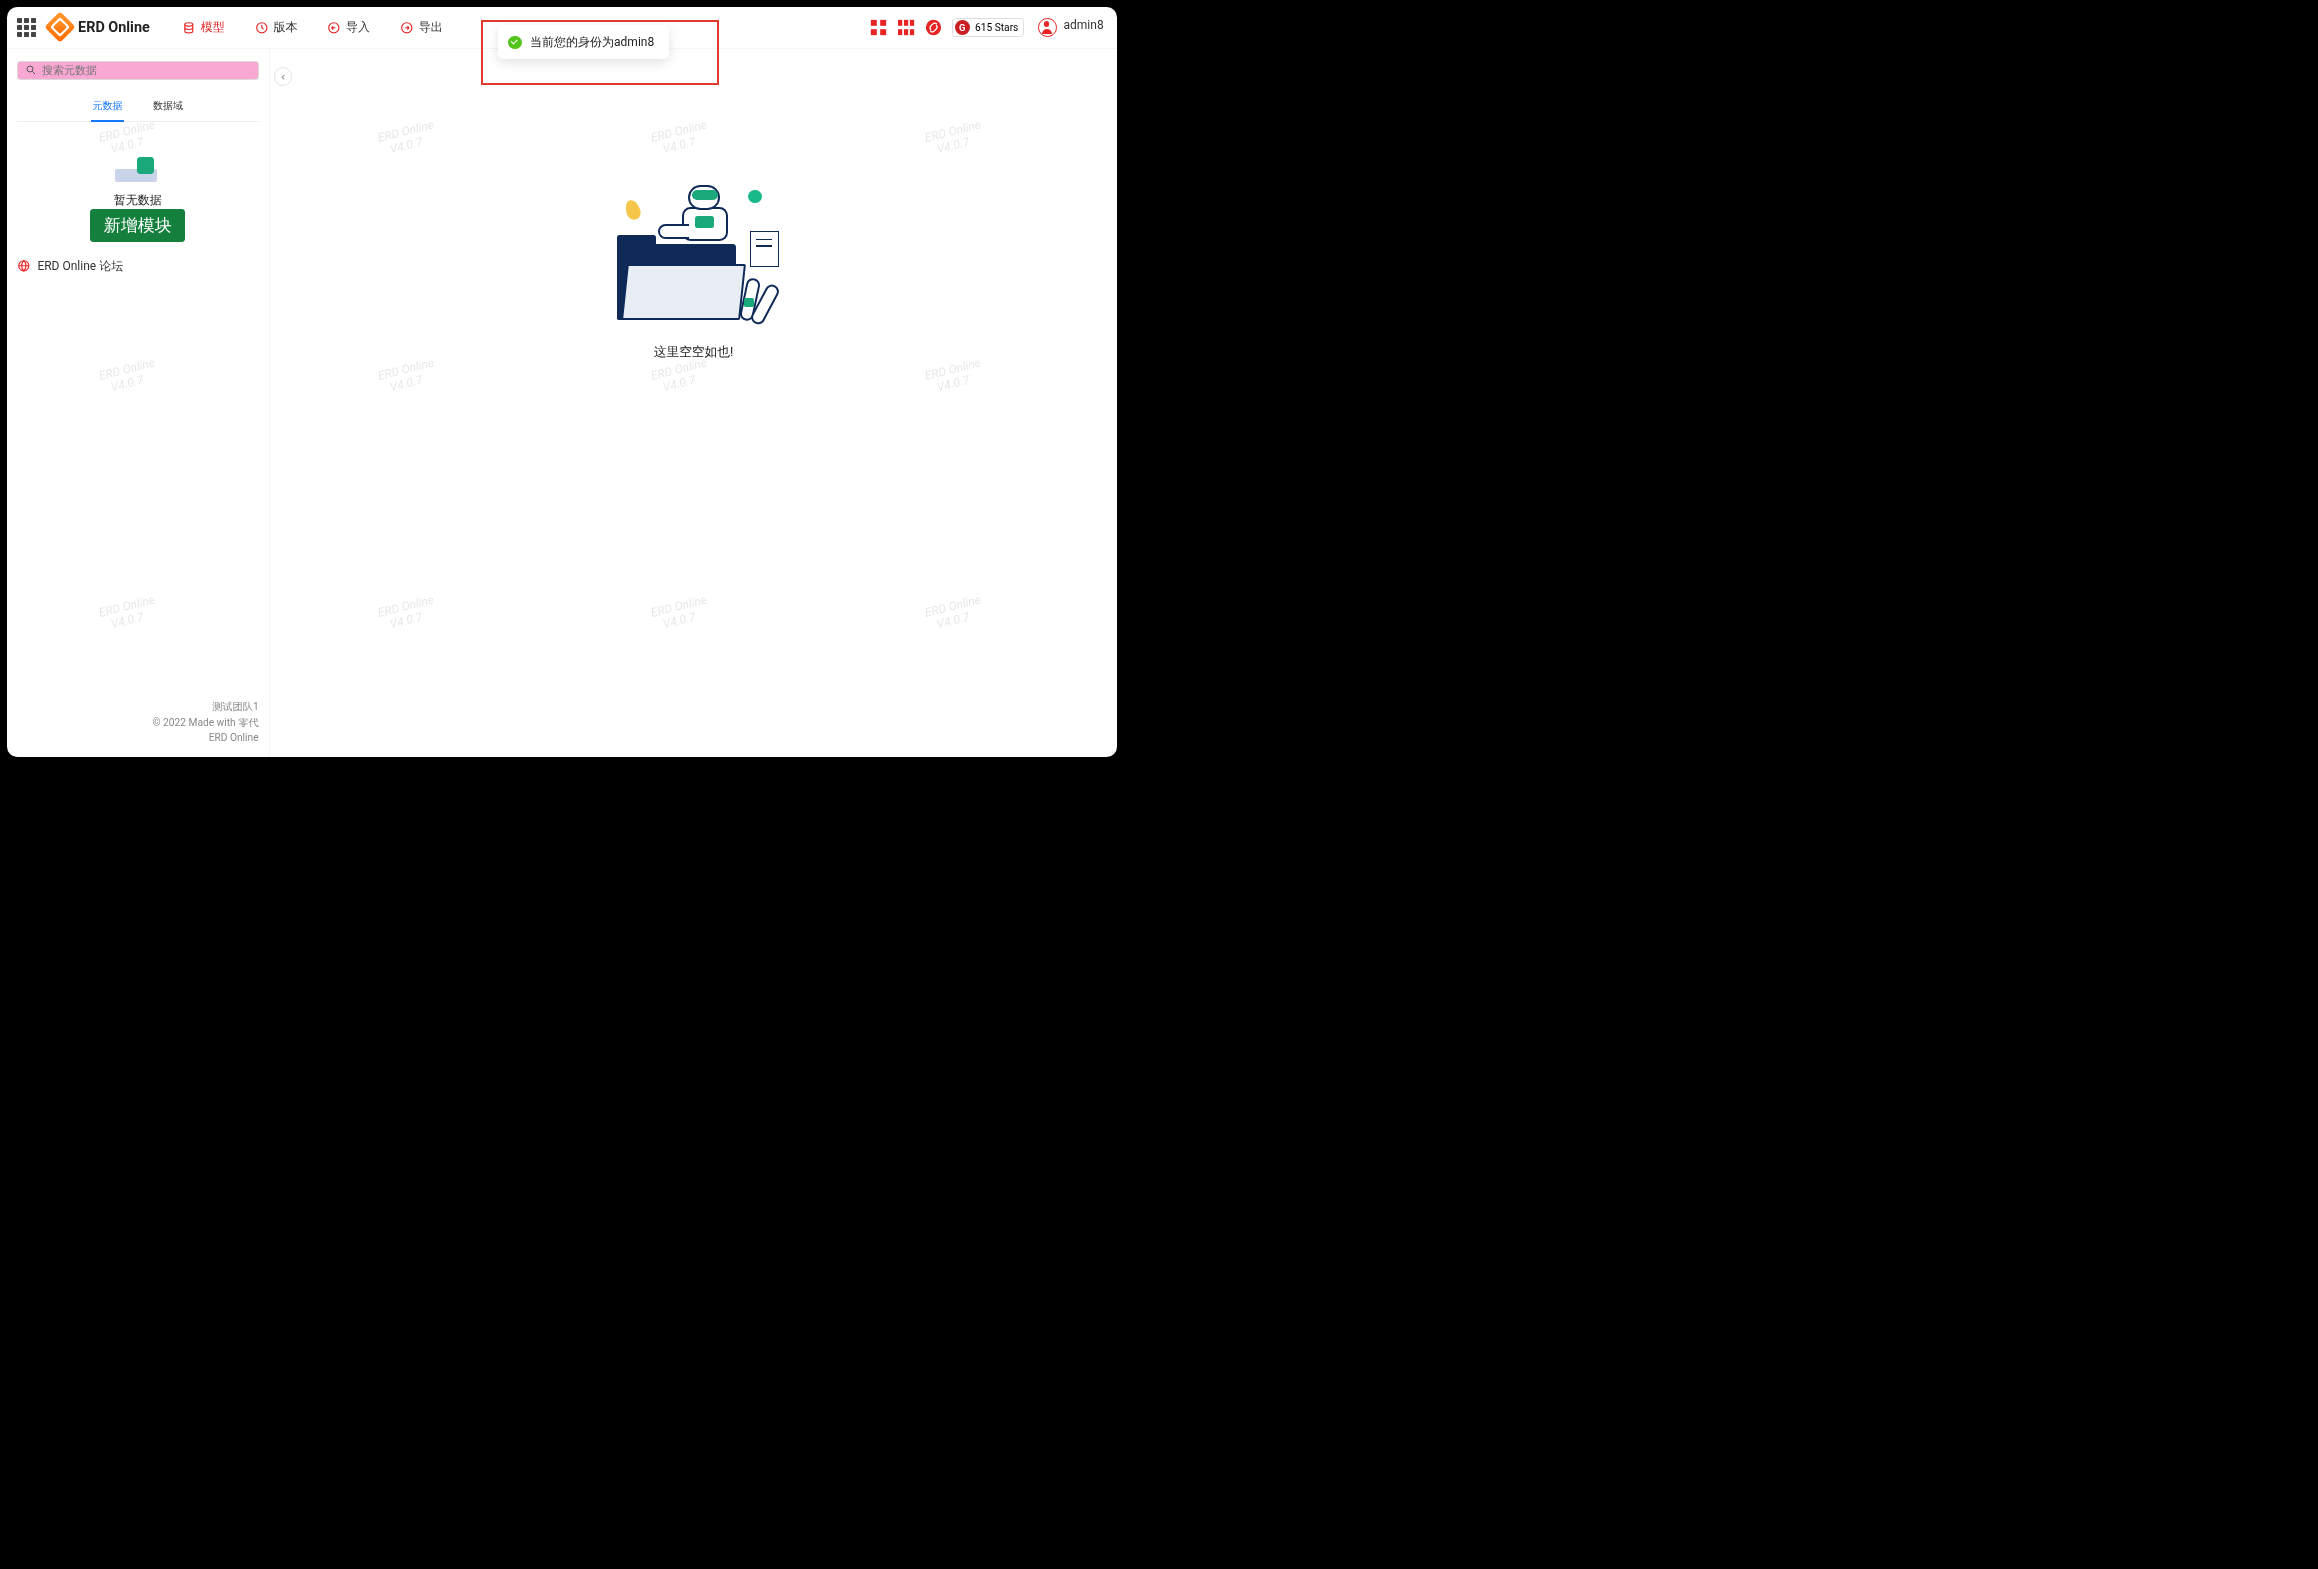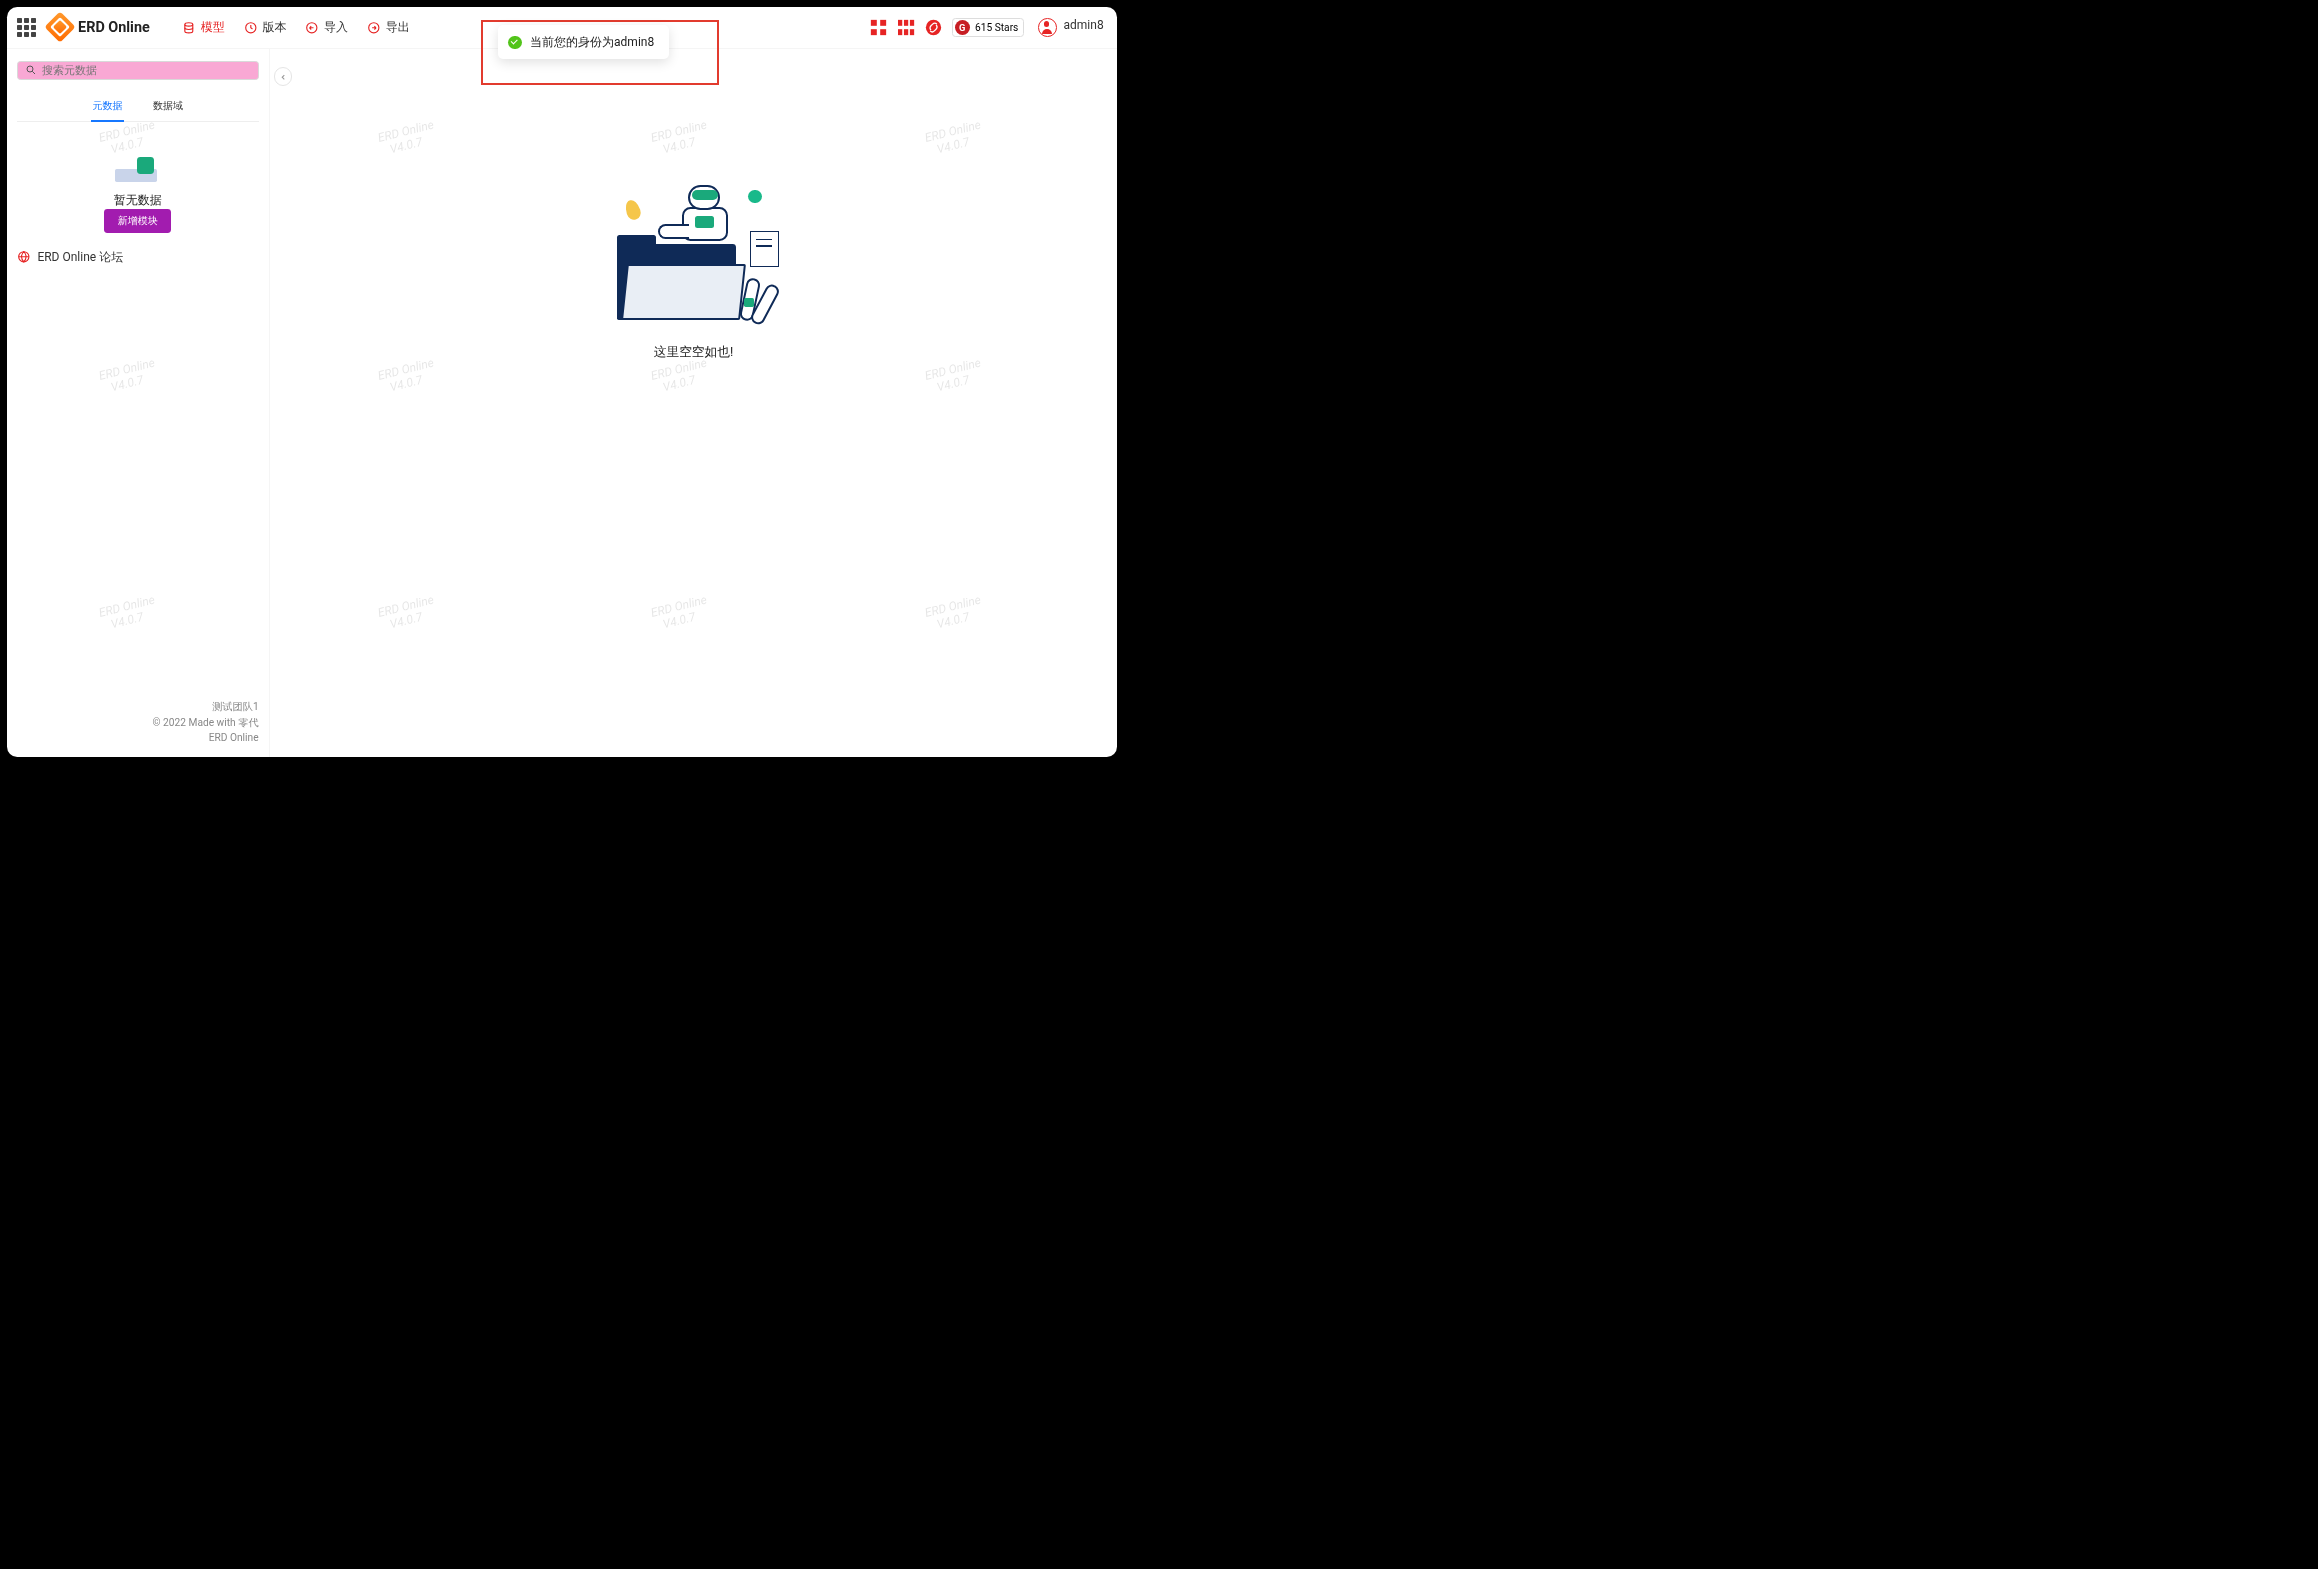--- a/index.html
+++ b/index.html
@@ -42,21 +42,21 @@
   border-radius:3.4px;
 }
 .brand-logo::after{
   content:""; position:absolute; inset:4.2px; background:#fff; border-radius:1.7px;
 }
 .brand-logo::before{
   content:""; position:absolute; top:6px; left:6px; width:10.2px; height:10.2px;
   background: linear-gradient(135deg,#ff9a2e,#ff6a00); border-radius:1.7px; z-index:1;
 }
 .brand-name { font-weight:700; font-size:14.4px; color:#222; }
-.nav { display:flex; align-items:center; gap:19px; }
+.nav { display:flex; align-items:center; gap:30px; }
 .nav-item { display:flex; align-items:center; gap:5.1px; font-size:12px; color:#333; cursor:pointer; }
 .nav-item.active { color:#e62424; }
 .nav-item svg { width:13.6px; height:13.6px; }
 .topbar-spacer { flex:1; }
 .topbar-right { display:flex; align-items:center; gap:10.2px; }
 .mini-ico { width:17px; height:17px; cursor:pointer; display:flex; align-items:center; justify-content:center; }
 .stars-badge {
   display:flex; align-items:center; gap:5.1px; background:#fff; border:0.8px solid #ddd;
   border-radius:3.4px; font-size:10.2px; padding:0.8px 5.1px 0.8px 1.7px; cursor:pointer;
 }
@@ -81,22 +81,22 @@
 .tabs { display:flex; justify-content:center; gap:27px; margin-top:12px; border-bottom:0.8px solid #eee; }
 .tab { padding:6.8px 1.7px 8.5px; font-size:10px; color:#333; cursor:pointer; position:relative; }
 .tab.active { color:#1677ff; font-weight:500; }
 .tab.active::after{ content:""; position:absolute; left:0; right:0; bottom:-0.8px; height:1.7px; background:#1677ff; }
 .empty-side { text-align:center; padding-top:24px; }
 .empty-side .illus { width:53px; height:36px; margin:0 auto 10.2px; position:relative; }
 .empty-side .illus::before{ content:""; position:absolute; left:3.4px; bottom:0; width:42px; height:13.6px; background:#c9d4ea; border-radius:1.7px; }
 .empty-side .illus::after{ content:""; position:absolute; left:25.5px; bottom:8.5px; width:17px; height:17px; background:#1aa97b; border-radius:3.4px; }
 .empty-side .txt{ font-size:12px; color:#222; margin-bottom:0; }
 .add-btn {
-  display:inline-block; background:#a21caf; color:#fff; border:none;
-  font-size:10px; padding:5.1px 13.6px; border-radius:3.4px; cursor:pointer;
+  display:inline-block; background:#15803d; color:#fff; border:none;
+  font-size:17px; padding:5.1px 13.6px; border-radius:3.4px; cursor:pointer;
 }
 .forum-link { display:flex; align-items:center; gap:6.8px; margin-top:15.3px; font-size:12px; color:#333; cursor:pointer; }
 .forum-link svg{ width:13.6px; height:13.6px; color:#e62424; }
 .sidebar-footer { margin-top:auto; text-align:right; font-size:10.2px; color:#888; line-height:1.5; padding-bottom:5.1px; }
 
 .collapse-btn {
   position:absolute; left:267px; top:18.7px; width:18.7px; height:18.7px;
   background:#fff; border:0.8px solid #e5e5e5; border-radius:50%;
   display:flex; align-items:center; justify-content:center; cursor:pointer; z-index:5;
   color:#999;

